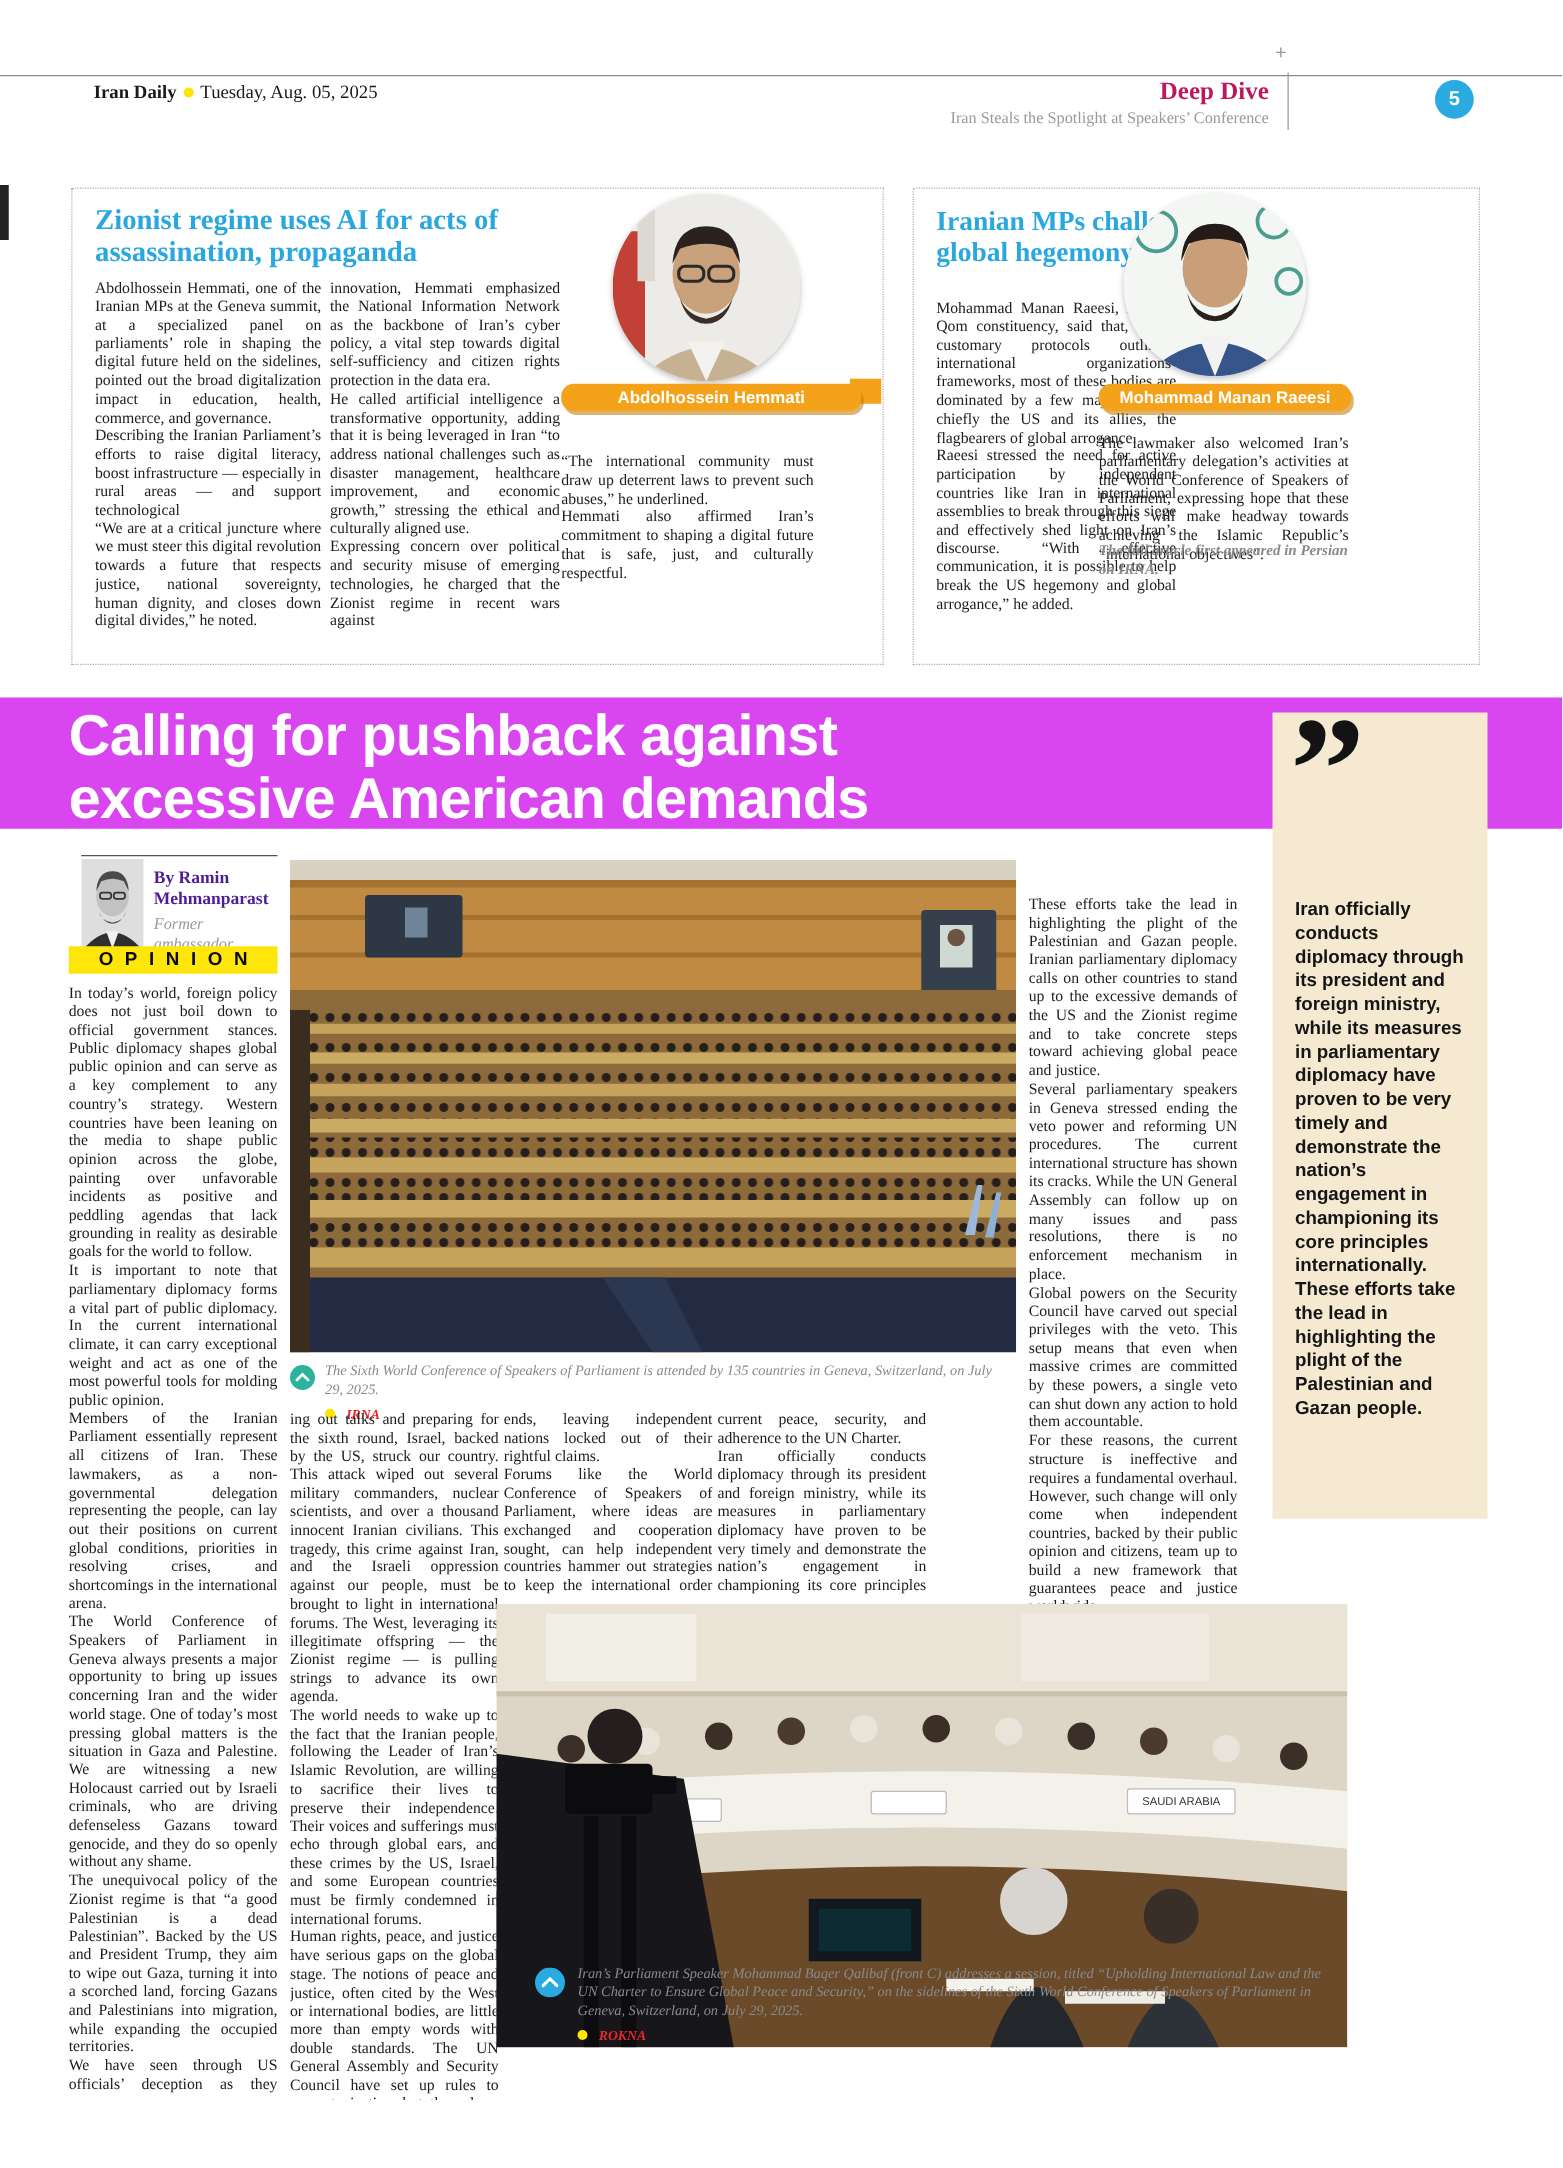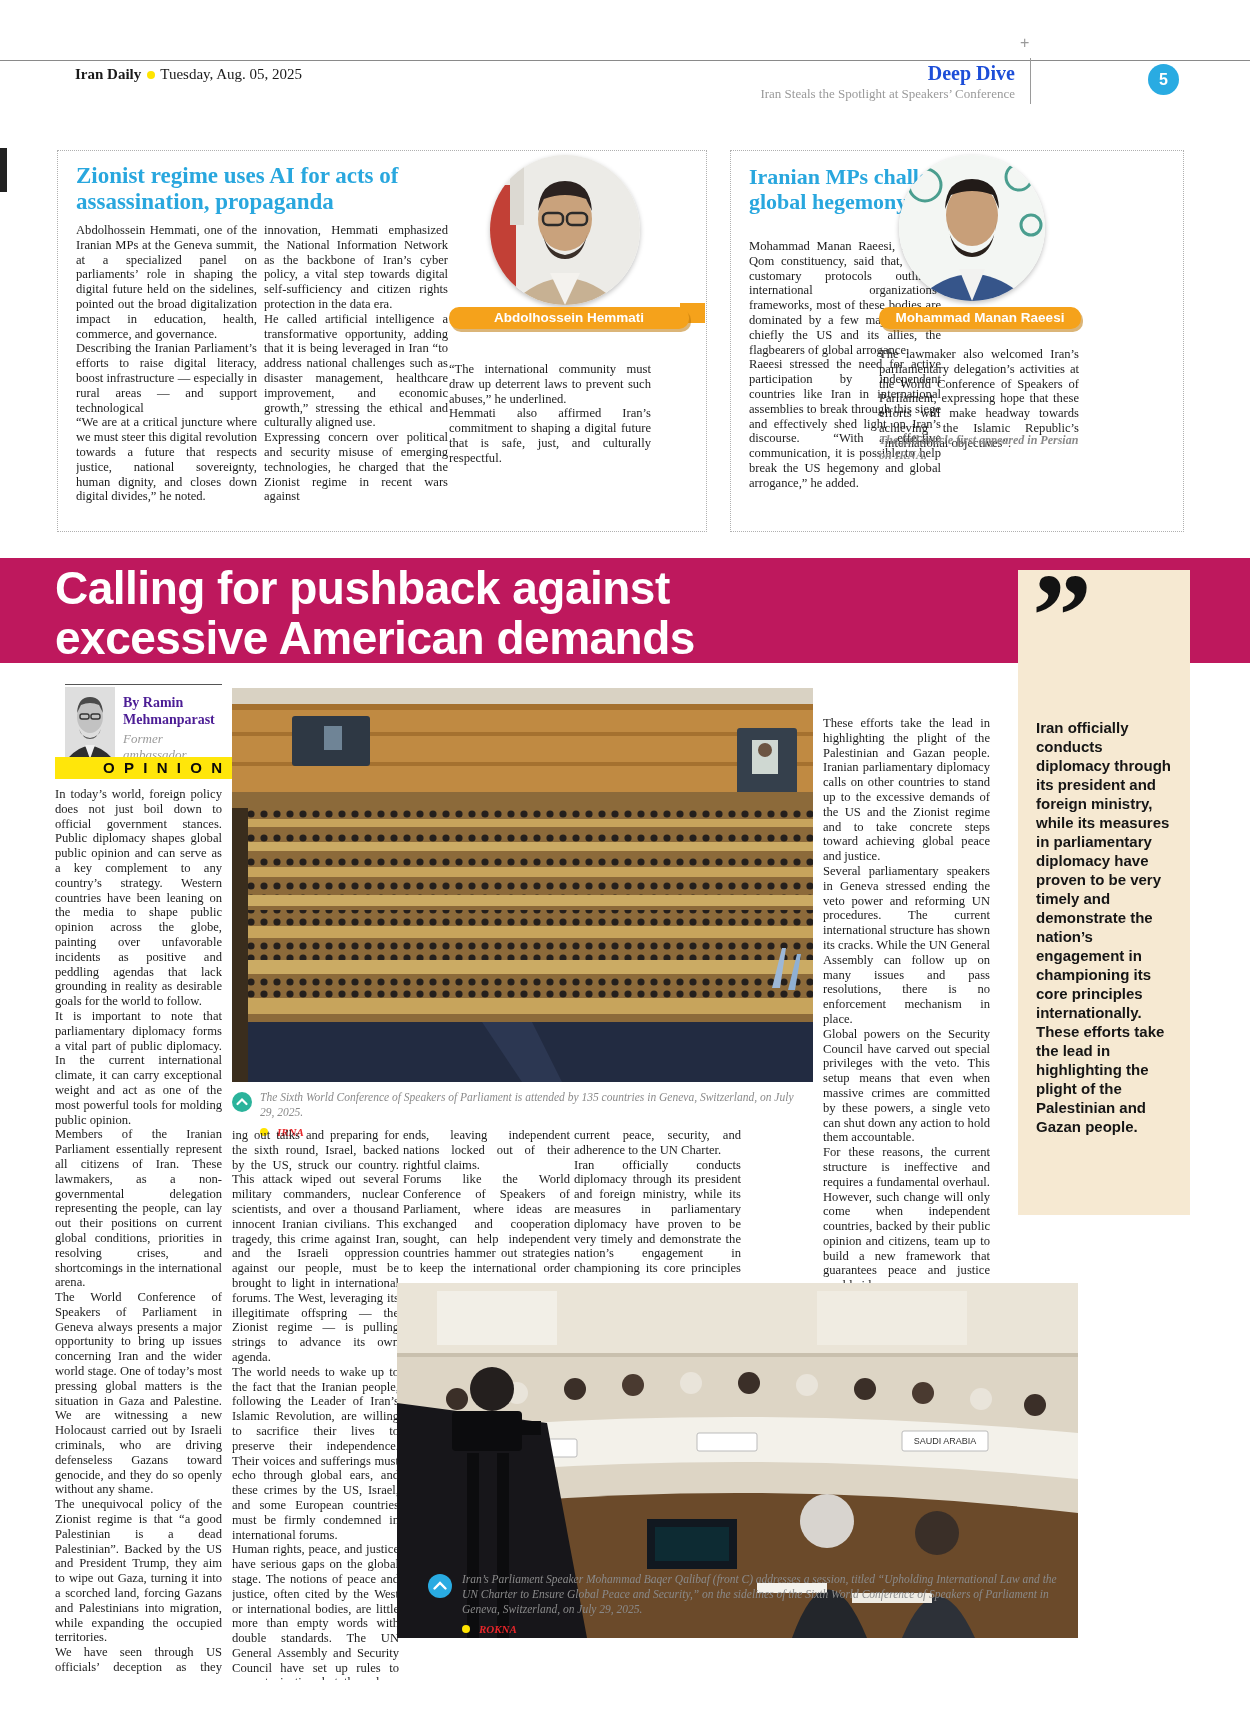--- a/index.html
+++ b/index.html
@@ -6,49 +6,49 @@
   #page{position:relative;width:1250px;height:1734px;background:#fff;overflow:hidden;
         font-family:"Liberation Serif",serif;color:#1a1a1a;}
   .abs{position:absolute;}
   
   .top-rule{left:0;top:60px;width:1250px;height:0;border-top:1px solid #8a8a8a;}
   .crosshair{left:1020px;top:34px;width:18px;height:18px;color:#9a9a9a;font:400 16px "Liberation Sans",sans-serif;}
   .masthead{left:75px;top:66px;font-size:15px;}
   .masthead b{font-weight:700;}
   .yellow-dot{display:inline-block;width:8px;height:8px;border-radius:50%;background:#ffe400;margin:0 5px 1px 6px;vertical-align:middle;}
   .section-blk{left:700px;top:62px;width:315px;text-align:right;}
-  .section-title{font:700 20px "Liberation Serif",serif;color:#1d4ed8;}
+  .section-title{font:700 20px "Liberation Serif",serif;color:#be185d;}
   .section-sub{font:400 13px "Liberation Serif",serif;color:#9a9a9a;margin-top:1px;}
   .header-div{left:1030px;top:58px;width:0;height:46px;border-left:1px solid #9a9a9a;}
   .page-circle{left:1148px;top:64px;width:31px;height:31px;border-radius:50%;background:#29abe2;color:#fff;
                font:700 16px "Liberation Sans",sans-serif;text-align:center;line-height:31px;}
   .edge-mark{left:0;top:148px;width:7px;height:44px;background:#222;}
   .orange-tab{left:680px;top:303px;width:25px;height:20px;background:#f5a21b;}
   
   .dotbox{border:1px dotted #b0b0b0;}
   .art-title{font-family:"Liberation Serif",serif;font-weight:700;color:#29a7de;line-height:1.13;}
   .bodytext{font:400 12.6px/14.8px "Liberation Serif",serif;text-align:justify;color:#1c1c1c;}
   .bodytext p{margin:0;}
   .credit-it{font:700 italic 12px/15px "Liberation Serif",serif;color:#8a8a8a;text-align:left;}
   .name-tag{background:#f5a21b;border-radius:10px;box-shadow:2px 3px 0 rgba(190,120,10,.55);
             color:#fff;font:700 13.5px "Liberation Sans",sans-serif;text-align:center;line-height:22px;height:22px;}
   .portrait{border-radius:50%;overflow:hidden;box-shadow:0 2px 5px rgba(0,0,0,.25);}
   
-  .banner{left:0;top:558px;width:1250px;height:105px;background:#be185d;}
+  .banner{left:0;top:558px;width:1250px;height:105px;background:#d946ef;}
   .banner-h{position:absolute;left:55px;top:5px;color:#fff;font:700 46px/50px "Liberation Sans",sans-serif;letter-spacing:-.5px;}
   
   .cream{left:1018px;top:570px;width:172px;height:645px;background:#f6e9d2;}
   .quote-glyph{position:absolute;left:14px;top:-14px;font:700 120px/120px "Liberation Serif",serif;color:#131313;}
   .quote-text{position:absolute;left:18px;top:148px;width:138px;font:700 15px/19px "Liberation Sans",sans-serif;color:#151515;}
   
   .by-rule{left:65px;top:684px;width:157px;border-top:1.5px solid #555;}
   .by-name{left:123px;top:694px;width:100px;font:700 14px/17px "Liberation Serif",serif;color:#4c1d95;}
   .by-role{left:123px;top:731px;width:100px;font:italic 400 13px/16px "Liberation Serif",serif;color:#9a9a9a;}
   .opinion-bar{left:55px;top:757px;width:167px;height:22px;background:#ffe60a;color:#0a0a0a;
-               font:700 15px/22px "Liberation Sans",sans-serif;text-align:center;letter-spacing:.62em;text-indent:.62em;padding-left:24px;}
+               font:700 15px/22px "Liberation Sans",sans-serif;text-align:center;letter-spacing:.62em;text-indent:.62em;}
   
   .caption{font:italic 400 11.5px/15px "Liberation Serif",serif;color:#8a8a8a;}
   .credit-src{font:italic 700 11px "Liberation Serif",serif;color:#e8262a;}
   .cap-icon{position:absolute;left:0;top:2px;}
 </style>
 </head>
 <body>
 
 <div id="page">
 

